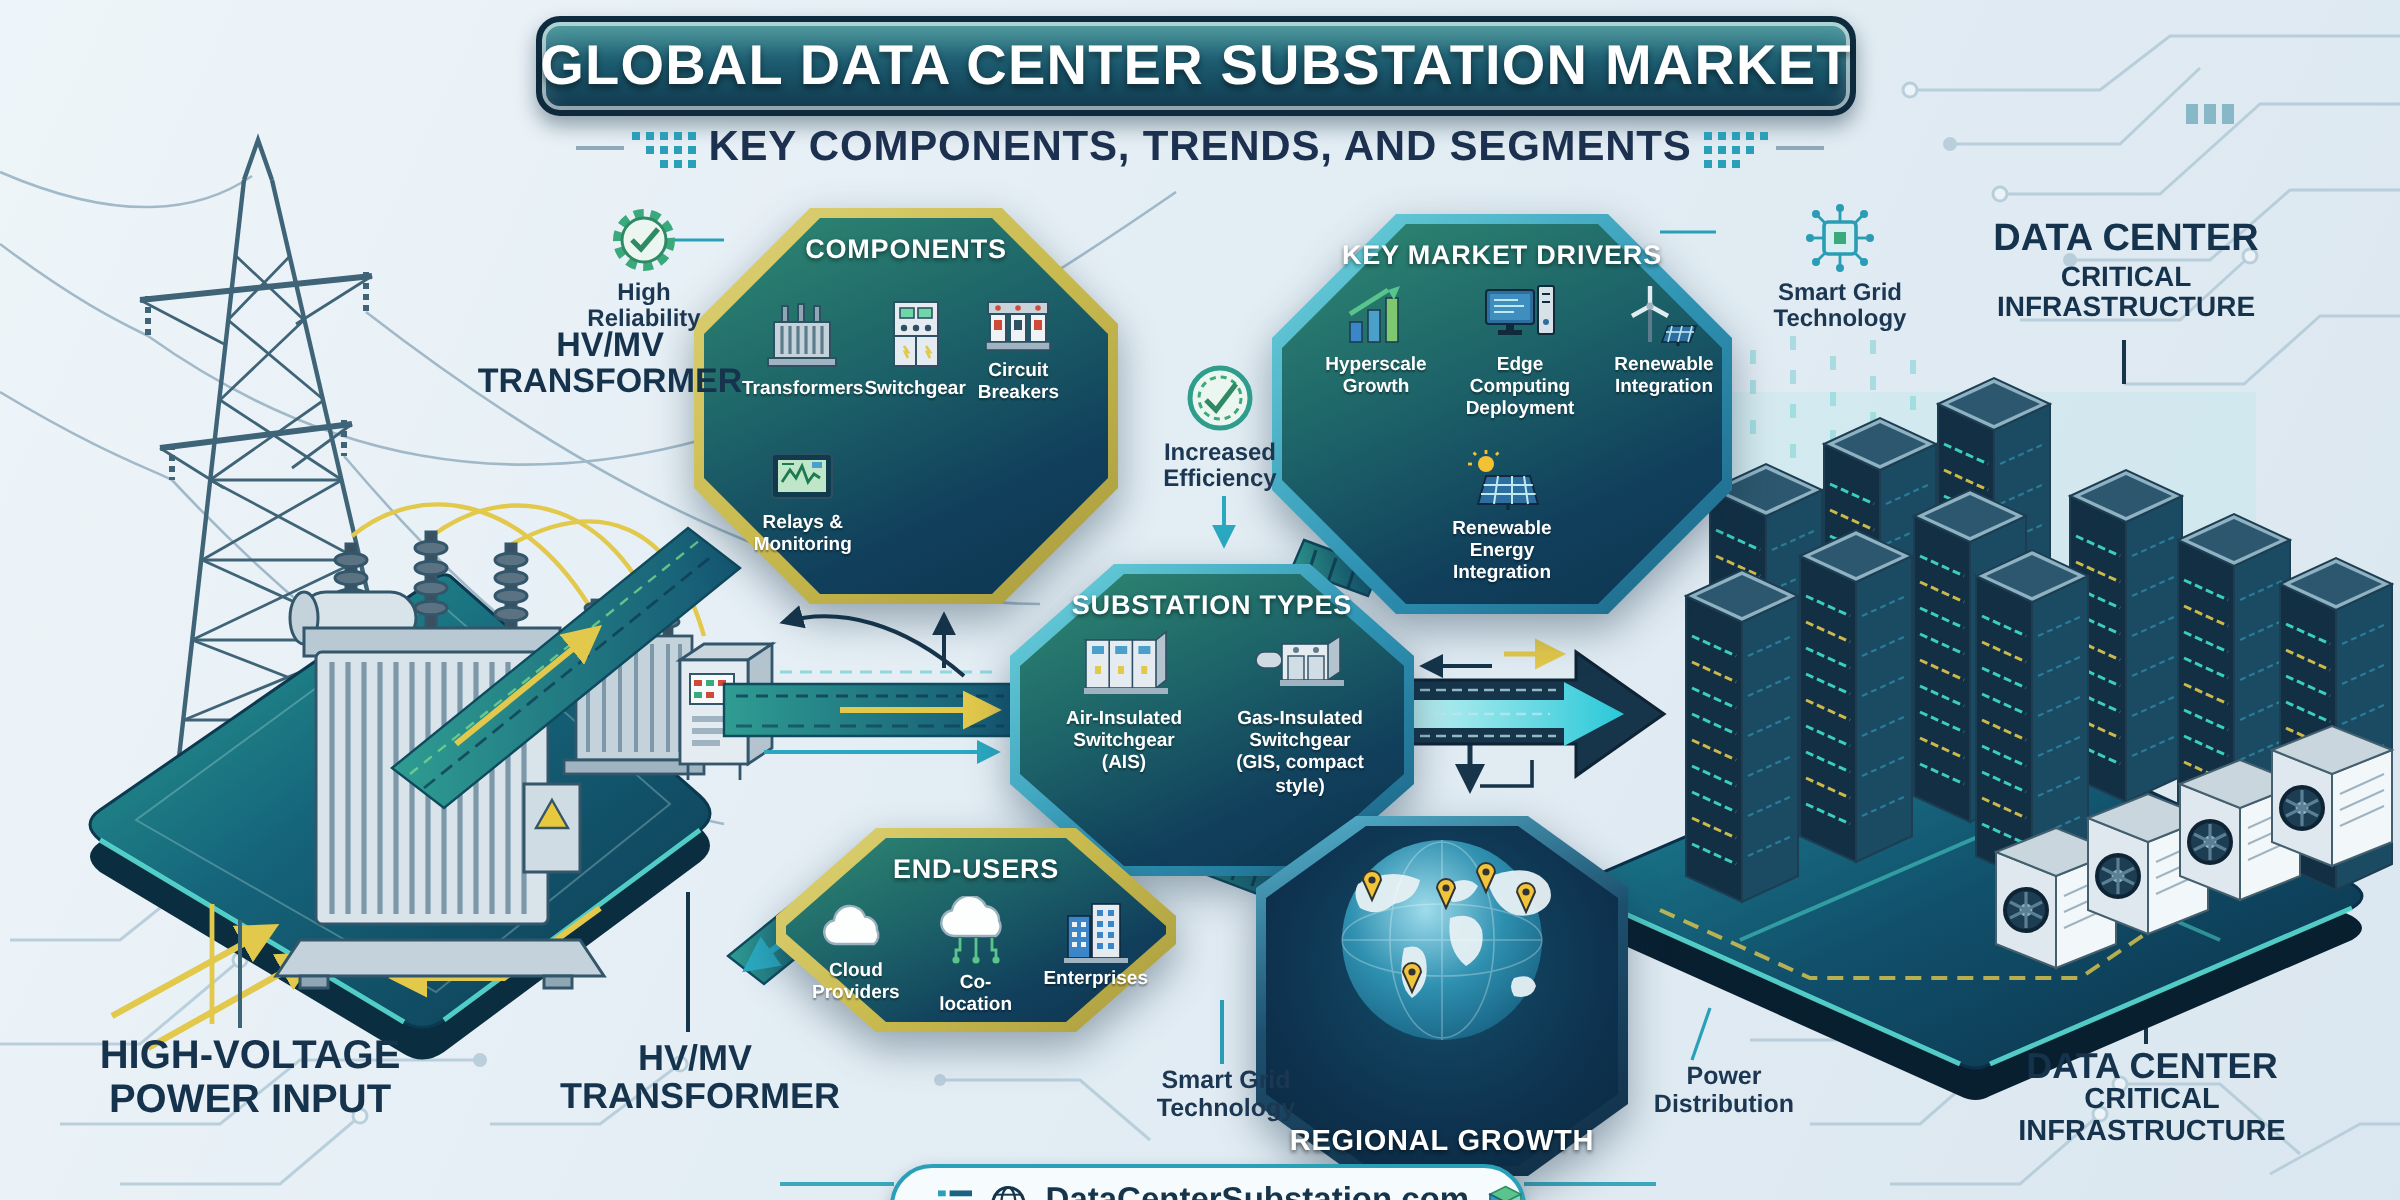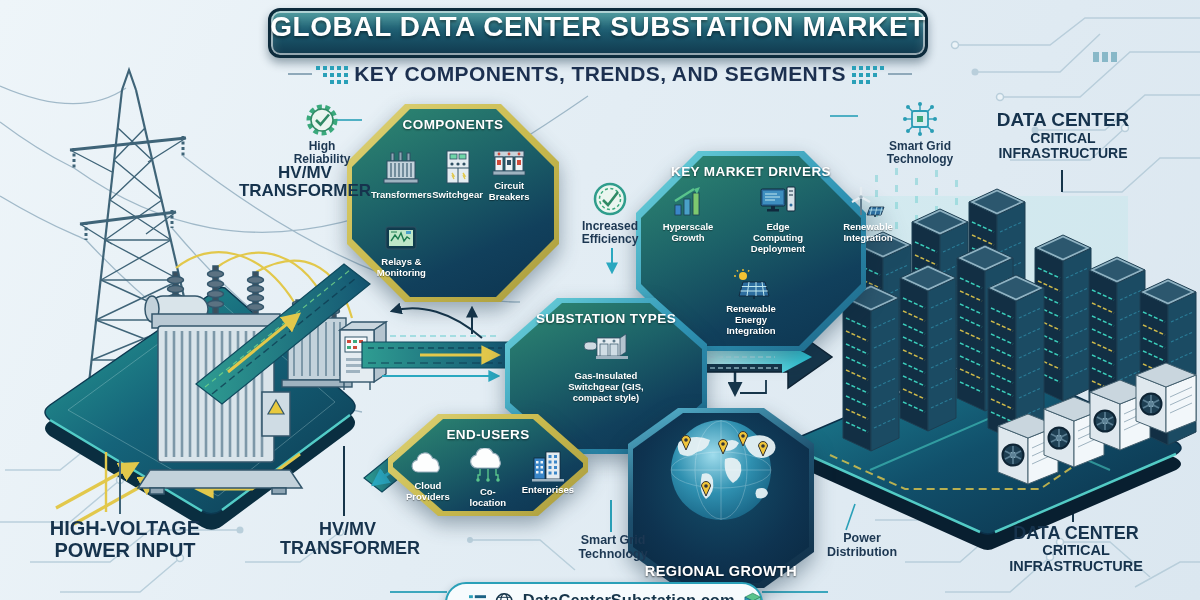--- a/index.html
+++ b/index.html
@@ -7,21 +7,21 @@
     font-family:"Liberation Sans","DejaVu Sans",sans-serif;
     background:linear-gradient(115deg,#eef5f9 0%,#e3edf4 45%,#dbe7f0 100%);}
   svg{display:block;}
   .abs{position:absolute;}
 
   
   .banner{position:absolute;left:268px;top:8px;width:660px;height:50px;border-radius:12px;
     background:linear-gradient(180deg,#2f8a8d 0%,#1d5f73 40%,#11394e 100%);
     border:3px solid #0d2b3c;box-sizing:border-box;
     box-shadow:0 5px 10px rgba(10,40,60,.4), inset 0 0 0 2px rgba(255,255,255,.55), inset 0 10px 14px rgba(255,255,255,.18);
-    display:flex;justify-content:center;}
+    display:flex;align-items:center;justify-content:center;}
   .banner-title{color:#fff;font-size:28px;font-weight:bold;letter-spacing:.6px;white-space:nowrap;
     text-shadow:0 2px 3px rgba(0,0,0,.45);}
   .subtitle-row{position:absolute;left:0;top:62px;width:1200px;display:flex;align-items:center;justify-content:center;gap:0;}
   .subtitle{color:#1c3050;font-size:21px;font-weight:bold;letter-spacing:.4px;white-space:nowrap;}
 
   
   .oct{position:absolute;filter:drop-shadow(0 8px 10px rgba(13,42,64,.38));
     --cx:60px;--cy:60px;}
   .oct-border,.oct-fill{position:absolute;
     clip-path:polygon(var(--cx) 0,calc(100% - var(--cx)) 0,100% var(--cy),100% calc(100% - var(--cy)),calc(100% - var(--cx)) 100%,var(--cx) 100%,0 calc(100% - var(--cy)),0 var(--cy));}
@@ -31,21 +31,21 @@
   .teal .oct-border{background:linear-gradient(140deg,#6fd6de 0%,#2f93b4 55%,#1b6284 100%);}
   .navyrim .oct-border{background:linear-gradient(160deg,#57b7d2 0%,#1d4f6d 45%,#102c44 100%);}
   .oct-title{position:absolute;left:0;top:13px;width:100%;text-align:center;color:#fff;
     font-weight:bold;font-size:13.5px;letter-spacing:.4px;text-shadow:0 1px 2px rgba(0,0,0,.5);}
   .item{display:flex;flex-direction:column;align-items:center;gap:2px;}
   .item-label{color:#fff;font-weight:bold;font-size:9.5px;line-height:1.18;text-align:center;
     text-shadow:0 1px 1px rgba(0,0,0,.4);}
 
   .comp-grid{position:absolute;left:24px;right:24px;top:34px;bottom:14px;display:grid;
     grid-template-columns:1fr 1fr 1fr;row-gap:2px;justify-items:center;align-items:center;}
-  .kmd-row1{position:absolute;left:16px;right:16px;top:34px;display:grid;grid-template-columns:1fr 1fr 1fr;justify-items:center;gap:18px;}
+  .kmd-row1{position:absolute;left:16px;right:16px;top:34px;display:grid;grid-template-columns:1fr 1fr 1fr;justify-items:center;}
   .kmd-row2{position:absolute;left:40px;right:40px;top:118px;display:flex;justify-content:center;gap:14px;}
   .st-row{position:absolute;left:20px;right:20px;top:32px;display:flex;justify-content:center;gap:14px;}
   .eu-row{position:absolute;left:14px;right:14px;top:34px;display:flex;justify-content:center;gap:8px;}
   .kmd-row1 .item,.kmd-row2 .item{width:72px;}
   .st-row .item{width:84px;}
   .eu-row .item{width:58px;}
 
   
   .badge{position:absolute;display:flex;flex-direction:column;align-items:center;gap:2px;}
   .badge-label{color:#1c3752;font-weight:bold;font-size:12px;line-height:1.12;text-align:center;}
@@ -543,21 +543,21 @@
           <rect x="7" y="6" width="24" height="16" fill="#bfe6c8"></rect>
           <polyline points="9,17 13,11 16,15 19,9 22,17 25,13 28,15" fill="none" stroke="#1c7a4e" stroke-width="1.4"></polyline>
           <rect x="24" y="7" width="5" height="3" fill="#4aa0c8"></rect>
           <line x1="9" y1="8" x2="15" y2="8" stroke="#1c7a4e" stroke-width="1"></line>
         </svg>
         <div class="item-label">Relays &amp; Monitoring</div>
       </div>
     </div>
   </div>
 
-  <div class="oct teal" style="left:636px;top:107px;width:230px;height:200px;margin-top:44px;--cx:62px;--cy:62px;">
+  <div class="oct teal" style="left:636px;top:107px;width:230px;height:200px;--cx:62px;--cy:62px;">
     <div class="oct-border"></div>
     <div class="oct-fill"></div>
     <div class="oct-title">KEY MARKET DRIVERS</div>
     <div class="kmd-row1">
       <div class="item">
         <svg width="36" height="34" viewBox="0 0 36 34">
           <rect x="5" y="20" width="6" height="10" fill="#3a86c8" stroke="#1d3e52" stroke-width=".8"></rect>
           <rect x="14" y="14" width="6" height="16" fill="#4aa0c8" stroke="#1d3e52" stroke-width=".8"></rect>
           <rect x="23" y="8" width="6" height="22" fill="#7ec86f" stroke="#1d3e52" stroke-width=".8"></rect>
           <path d="M5,16 L24,4" stroke="#59c48c" stroke-width="2.4" fill="none"></path>
@@ -622,25 +622,45 @@
               <line x1="25" y1="13" x2="25" y2="27"></line>
               <line x1="31" y1="13" x2="33" y2="27"></line>
             </g>
           <line x1="23" y1="27" x2="23" y2="30" stroke="#10293d" stroke-width="1.6"></line>
         </svg>
         <div class="item-label">Renewable Energy Integration</div>
       </div>
     </div>
   </div>
 
-  <div class="oct teal" style="left:505px;top:298px;width:202px;height:156px;--cx:52px;--cy:46px;">
+  <div class="oct teal" style="left:505px;top:282px;width:202px;height:156px;--cx:52px;--cy:46px;">
     <div class="oct-border"></div>
     <div class="oct-fill"></div>
     <div class="oct-title">SUBSTATION TYPES</div>
     <div class="st-row">
+      <div class="item">
+        <svg width="48" height="38" viewBox="0 0 48 38">
+          <polygon points="5,6 40,6 45,2 45,26 40,30" fill="#b4c4cf" stroke="#2f4f63" stroke-width=".8"></polygon>
+          <rect x="5" y="6" width="35" height="24" fill="#e4ecf1" stroke="#2f4f63" stroke-width=".8"></rect>
+          <line x1="16.6" y1="6" x2="16.6" y2="30" stroke="#2f4f63" stroke-width=".8"></line>
+          <line x1="28.2" y1="6" x2="28.2" y2="30" stroke="#2f4f63" stroke-width=".8"></line>
+          <g fill="#4aa0c8">
+              <rect x="8" y="9" width="6" height="4"></rect>
+              <rect x="19.6" y="9" width="6" height="4"></rect>
+              <rect x="31.2" y="9" width="6" height="4"></rect>
+            </g>
+          <g fill="#e2c84b">
+              <rect x="9.5" y="19" width="3" height="4"></rect>
+              <rect x="21" y="19" width="3" height="4"></rect>
+              <rect x="32.6" y="19" width="3" height="4"></rect>
+            </g>
+          <rect x="4" y="30" width="42" height="3" fill="#9fb3c0"></rect>
+        </svg>
+        <div class="item-label">Air-Insulated Switchgear (AIS)</div>
+      </div>
       <div class="item">
         <svg width="48" height="38" viewBox="0 0 48 38">
           <rect x="2" y="12" width="13" height="8" rx="4" fill="#cfdae2" stroke="#2f4f63" stroke-width=".8"></rect>
           <polygon points="15,8 38,8 44,4 44,22 38,26" fill="#b4c4cf" stroke="#2f4f63" stroke-width=".8"></polygon>
           <rect x="15" y="8" width="23" height="18" fill="#e4ecf1" stroke="#2f4f63" stroke-width=".8"></rect>
           <rect x="18" y="14" width="8" height="12" fill="#d0dde5" stroke="#2f4f63" stroke-width=".7"></rect>
           <rect x="28" y="14" width="8" height="12" fill="#d0dde5" stroke="#2f4f63" stroke-width=".7"></rect>
           <circle cx="22" cy="11" r="1.5" fill="#5e7b8c"></circle>
             <circle cx="32" cy="11" r="1.5" fill="#5e7b8c"></circle>
           <rect x="14" y="26" width="32" height="3" fill="#9fb3c0"></rect>

